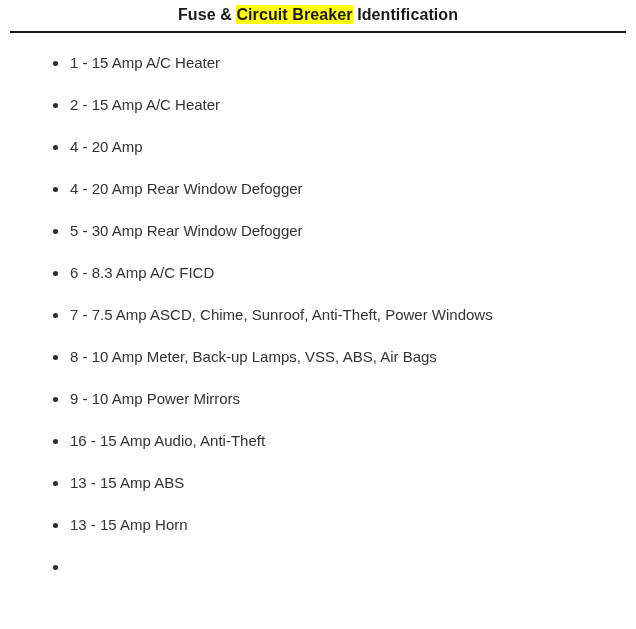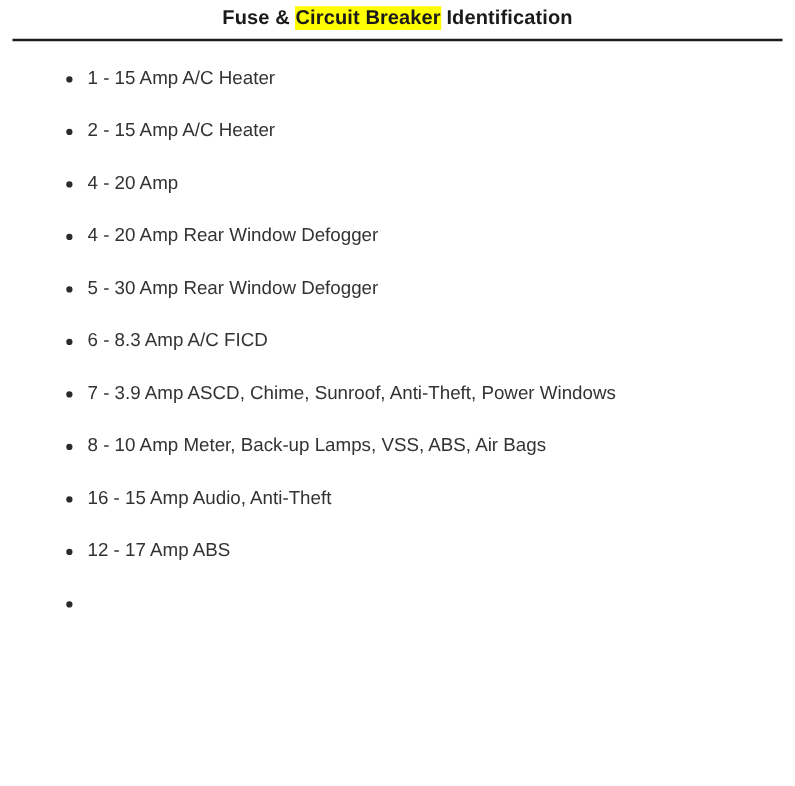--- a/index.html
+++ b/index.html
@@ -118,32 +118,40 @@
     <li class="fuse-item">
       <span class="bullet"></span>
       <span class="item-text">5 - 30 Amp Rear Window Defogger</span>
     </li>
     <li class="fuse-item">
       <span class="bullet"></span>
       <span class="item-text">6 - 8.3 Amp A/C FICD</span>
     </li>
     <li class="fuse-item">
       <span class="bullet"></span>
-      <span class="item-text">7 - 3.9 Amp ASCD, Chime, Sunroof, Anti-Theft, Power Windows</span>
+      <span class="item-text">7 - 7.5 Amp ASCD, Chime, Sunroof, Anti-Theft, Power Windows</span>
     </li>
     <li class="fuse-item">
       <span class="bullet"></span>
       <span class="item-text">8 - 10 Amp Meter, Back-up Lamps, VSS, ABS, Air Bags</span>
     </li>
     <li class="fuse-item">
       <span class="bullet"></span>
+      <span class="item-text">9 - 10 Amp Power Mirrors</span>
+    </li>
+    <li class="fuse-item">
+      <span class="bullet"></span>
       <span class="item-text">16 - 15 Amp Audio, Anti-Theft</span>
     </li>
     <li class="fuse-item">
       <span class="bullet"></span>
-      <span class="item-text">12 - 17 Amp ABS</span>
+      <span class="item-text">13 - 15 Amp ABS</span>
+    </li>
+    <li class="fuse-item">
+      <span class="bullet"></span>
+      <span class="item-text">13 - 15 Amp Horn</span>
     </li>
     <li class="fuse-item">
       <span class="bullet"></span>
     </li>
   </ul>
 
 </div>
 
 </body></html>

